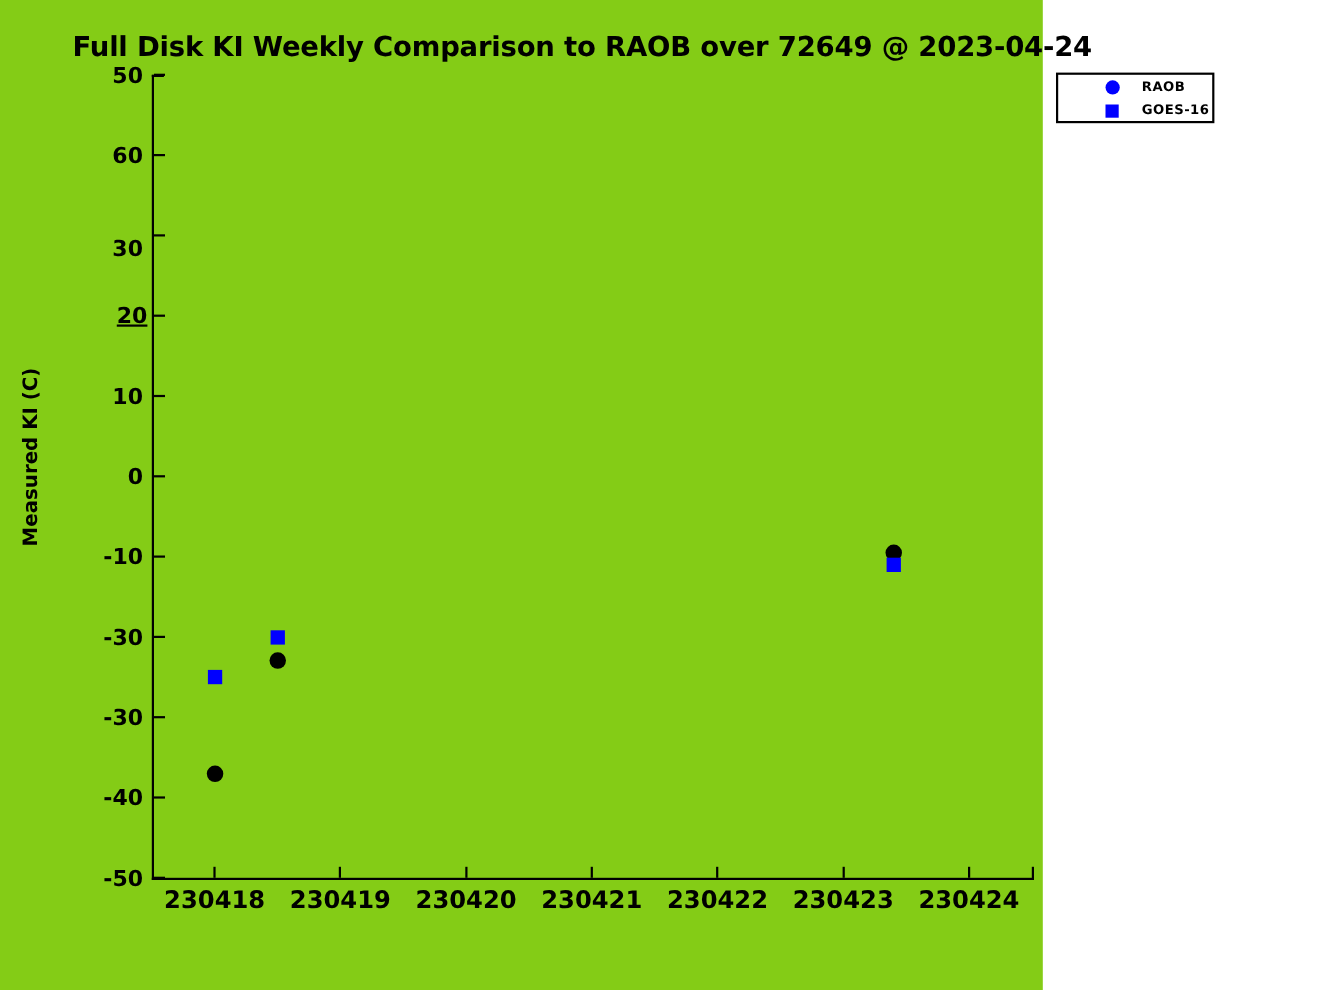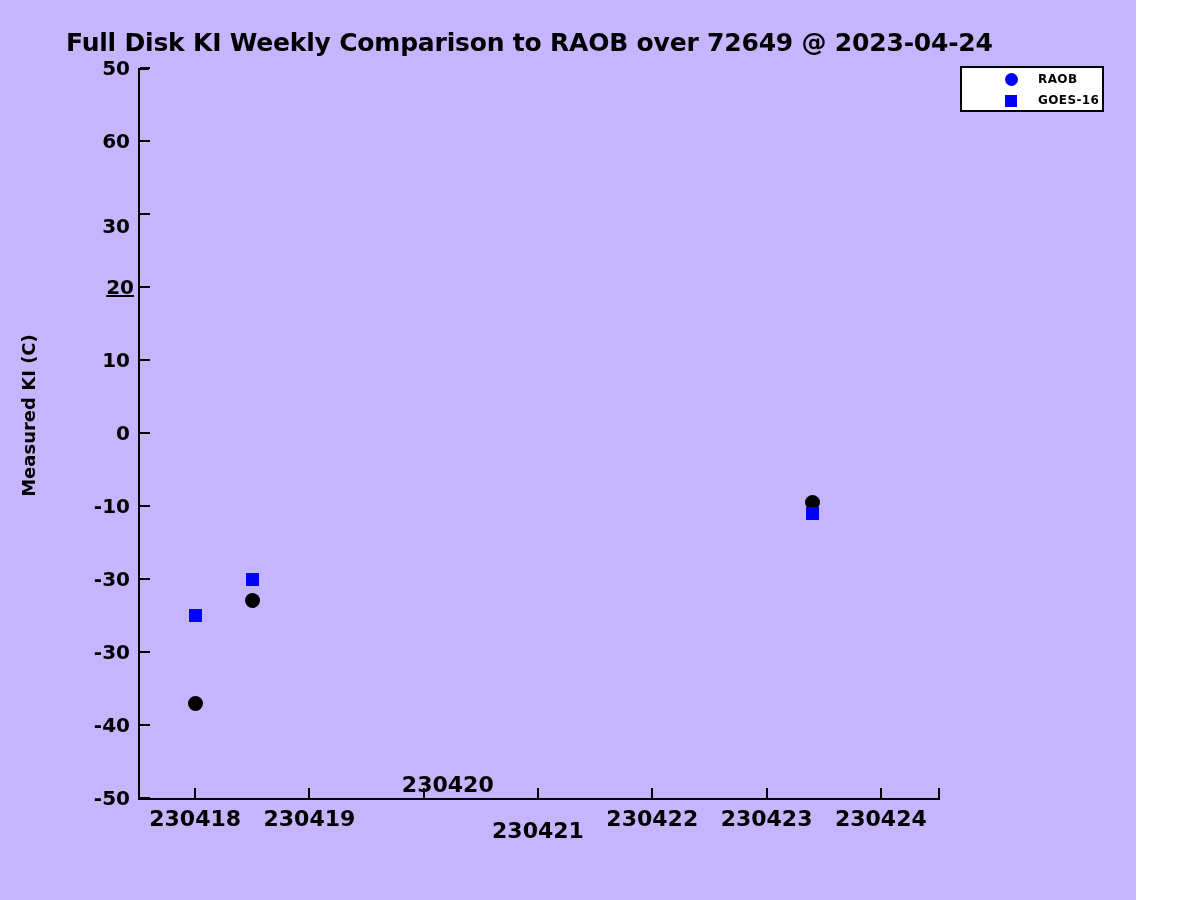--- a/index.html
+++ b/index.html
@@ -12,23 +12,23 @@
     height: 900px;
     position: relative;
     overflow: hidden;
     font-family: "DejaVu Sans", sans-serif;
     color: #000000;
   }
 
   #figure {
     position: absolute;
     left: 0; top: 0;
-    width: 1136px;
+    width: 948px;
     height: 900px;
-    background: #c4b5fd;
+    background: #84cc16;
   }
 
   
   #chart-title {
     position: absolute;
     left: 66px;
     top: 28px;
     width: 1000px;
     font-size: 25px;
     font-weight: bold;
@@ -253,22 +253,22 @@
       <div class="ylabel-holder" style="left: 60px; top: 421px;">0</div>
       <div class="ylabel-holder" style="left: 60px; top: 348px;">10</div>
       <div class="ylabel-holder" style="left: 64px; top: 275px; text-decoration: underline;">20</div>
       <div class="ylabel-holder" style="left: 60px; top: 202px; margin-top: 12px;">30</div>
       <div class="ylabel-holder" style="left: 60px; top: 129px;">60</div>
       <div class="ylabel-holder" style="left: 60px; top: 56px;">50</div>
     </div>
   <div id="x-tick-labels">
       <div class="xlabel-holder" style="left: 195.143px; top: 806px;">230418</div>
       <div class="xlabel-holder" style="left: 309.429px; top: 806px;">230419</div>
-      <div class="xlabel-holder" style="left: 423.714px; top: 772px; text-align: right;">230420</div>
-      <div class="xlabel-holder" style="left: 538px; top: 806px; margin-top: 12px;">230421</div>
+      <div class="xlabel-holder" style="left: 423.714px; top: 806px;">230420</div>
+      <div class="xlabel-holder" style="left: 538px; top: 806px;">230421</div>
       <div class="xlabel-holder" style="left: 652.286px; top: 806px;">230422</div>
       <div class="xlabel-holder" style="left: 766.571px; top: 806px;">230423</div>
       <div class="xlabel-holder" style="left: 880.857px; top: 806px;">230424</div>
     </div>
 
   <div id="yaxis-title">Measured KI (C)</div>
 
   <div id="legend">
       <div class="legend-row" style="top: 1px;">
         <div class="legend-marker-box">

